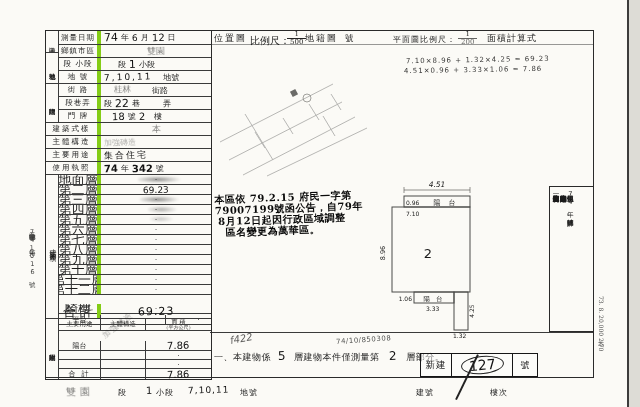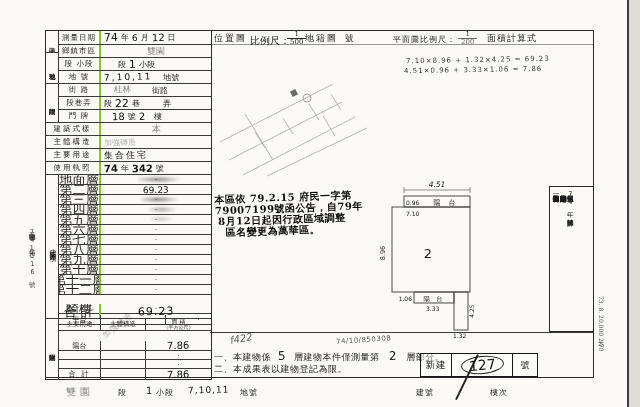--- a/index.html
+++ b/index.html
@@ -7,21 +7,21 @@
         font-family:"DejaVu Serif",serif;color:#1c1c1c;}
   .c{position:absolute;}
   .v{writing-mode:vertical-rl;text-orientation:upright;}
   .hw{font-family:"DejaVu Sans",sans-serif;display:inline-block;transform:rotate(-1.5deg);color:#111;}
   .faint{opacity:.55;filter:blur(.4px);}
   .title{font-size:18px;font-weight:bold;letter-spacing:6px;text-align:center;}
   .frame{border:1.5px solid #2a2a2a;}
   .lt{border:1px solid #2a2a2a;}
   .lt-row{position:absolute;left:13px;width:152px;display:flex;border-bottom:1px solid #3a3a3a;box-sizing:border-box;align-items:stretch;}
   .lt-row.full{left:0;width:165px;}
-  .lt-label{width:42px;border-right:2px solid #84cc16;box-sizing:border-box;font-size:7.5px;
+  .lt-label{width:42px;border-right:4px solid #84cc16;box-sizing:border-box;font-size:7.5px;
             display:flex;align-items:center;justify-content:center;letter-spacing:1px;white-space:nowrap;overflow:hidden;}
   .lt-row.full .lt-label{width:55px;letter-spacing:2px;}
   .lt-val{flex:1;font-size:8px;display:flex;align-items:center;padding:0 3px;gap:3px;white-space:nowrap;overflow:hidden;}
   .lt-outer{position:absolute;left:0;width:13px;border-right:1px solid #3a3a3a;border-bottom:1px solid #3a3a3a;
             box-sizing:border-box;writing-mode:vertical-rl;text-orientation:upright;
             display:flex;align-items:center;justify-content:center;font-size:6.5px;line-height:1;overflow:hidden;}
   .fl-row .lt-label{font-size:13px;letter-spacing:0;}
   .fl-row .lt-val{justify-content:center;font-size:8px;}
   .ax-cell{border-right:1px solid #3a3a3a;box-sizing:border-box;display:flex;align-items:center;justify-content:center;}
   .dotv{color:#222;font-size:8px;}
@@ -349,21 +349,20 @@
   <div class="c hw" style="left:230px;top:333px;font-size:10px;transform:rotate(-10deg);opacity:.7;font-style:italic;">f422</div>
   <div class="c hw" style="left:336px;top:336px;font-size:7px;transform:rotate(-4deg);opacity:.75;letter-spacing:.5px;">74/10/850308</div>
 
   <div class="c note" style="left:214px;top:349px;">
     <span>一、本建物係</span>
     <span class="hw" style="font-size:12px;padding:0 4px;">5</span>
     <span>層建物本件僅測量第</span>
     <span class="hw" style="font-size:12px;padding:0 6px;">2</span>
     <span>層部分。</span>
   </div>
-  <div class="c note" style="left:214px;top:363px;">二、本成果表以建物登記為限。</div>
 
   <div class="c stampbox" style="left:420px;top:353px;width:118px;height:24px;">
     <div style="width:30px;border-right:1.2px solid #161616;display:flex;align-items:center;justify-content:center;font-size:9.5px;letter-spacing:1px;">新建</div>
     <div style="flex:1;display:flex;align-items:center;justify-content:center;">
       <span class="hw" style="font-size:14px;border:1.2px solid #222;border-radius:50%;padding:0 7px;transform:rotate(-5deg);">127</span>
     </div>
     <div style="width:24px;border-left:1.2px solid #161616;display:flex;align-items:center;justify-content:center;font-size:9px;">號</div>
   </div>
   <div class="c" style="left:466px;top:352px;width:1.5px;height:50px;background:#222;transform:rotate(26deg);"></div>
 

